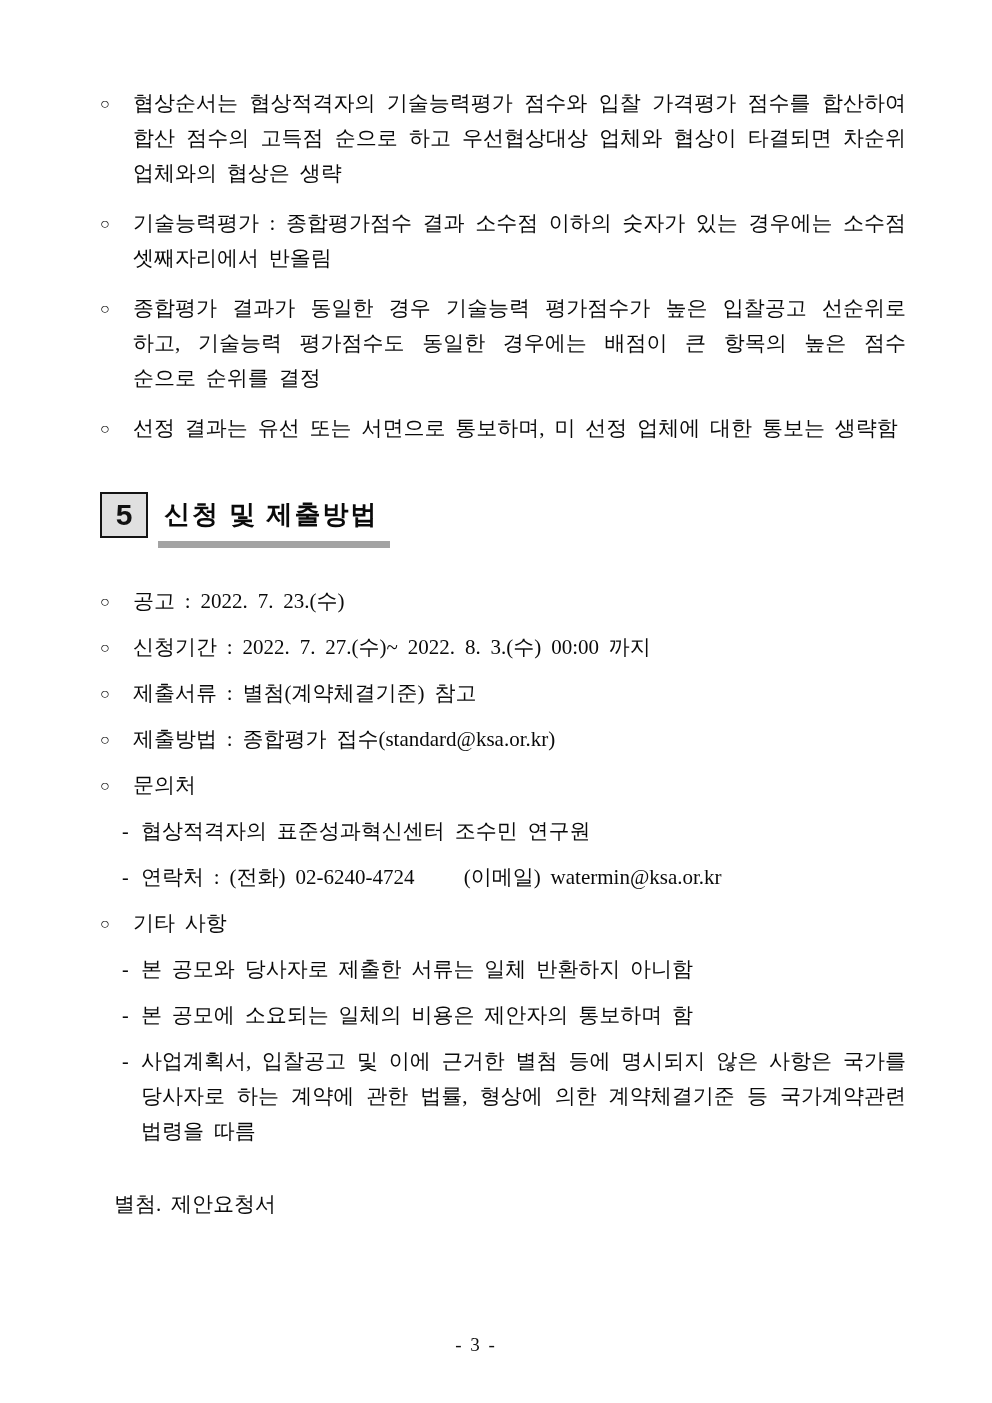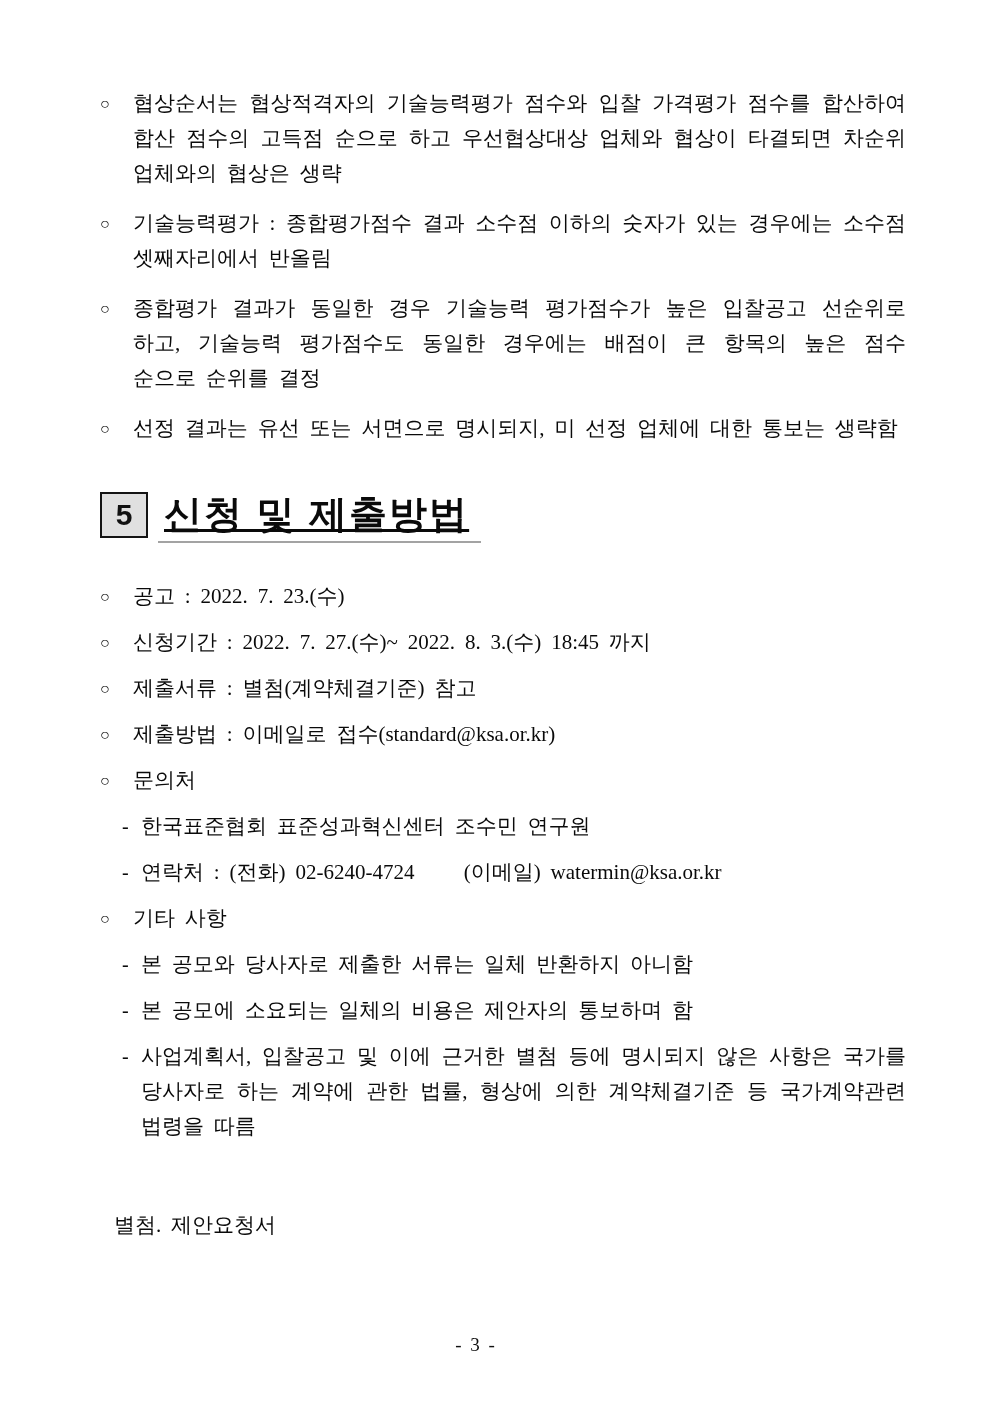--- a/index.html
+++ b/index.html
@@ -85,32 +85,31 @@
     justify-content: center;
     font-family: "Liberation Sans", "DejaVu Sans", sans-serif;
     font-weight: bold;
     font-size: 30px;
     color: #111;
   }
   .section-title {
     margin-left: 10px;
     font-family: "Liberation Sans", "DejaVu Sans", sans-serif;
     font-weight: 800;
-    font-size: 38px;
+    font-size: 26px;
     letter-spacing: 2px;
     color: #0a0a0a;
     line-height: 40px;
     padding: 2px 12px 7px 6px;
-    border-bottom: 2px solid #a3a3a3;
+    border-bottom: 7px solid #a3a3a3;
     white-space: nowrap;
-    text-decoration: underline;
   }
   
   .attachment {
-    margin-top: 64px;
+    margin-top: 38px;
     margin-left: 14px;
     font-size: 21px;
     line-height: 35px;
     word-spacing: 0.22em;
   }
   
   .page-number {
     position: absolute;
     bottom: 47px;
     left: 0;
@@ -135,53 +134,53 @@
       <li class="b-item">
         <span class="marker">○</span>
         <span class="txt">기술능력평가 : 종합평가점수 결과 소수점 이하의 숫자가 있는 경우에는 소수점 셋째자리에서 반올림</span>
       </li>
       <li class="b-item">
         <span class="marker">○</span>
         <span class="txt">종합평가 결과가 동일한 경우 기술능력 평가점수가 높은 입찰공고 선순위로 하고, 기술능력 평가점수도 동일한 경우에는 배점이 큰 항목의 높은 점수 순으로 순위를 결정</span>
       </li>
       <li class="b-item">
         <span class="marker">○</span>
-        <span class="txt">선정 결과는 유선 또는 서면으로 명시되지, 미 선정 업체에 대한 통보는 생략함</span>
+        <span class="txt">선정 결과는 유선 또는 서면으로 통보하며, 미 선정 업체에 대한 통보는 생략함</span>
       </li>
     </ul>
 
     <div class="section-header">
       <div class="num-box">5</div>
       <div class="section-title">신청 및 제출방법</div>
     </div>
 
     <ul class="blist sec5">
       <li class="b-item">
         <span class="marker">○</span>
         <span class="txt">공고 : 2022. 7. 23.(수)</span>
       </li>
       <li class="b-item">
         <span class="marker">○</span>
-        <span class="txt">신청기간 : 2022. 7. 27.(수)~ 2022. 8. 3.(수) 18:45 까지</span>
+        <span class="txt">신청기간 : 2022. 7. 27.(수)~ 2022. 8. 3.(수) 00:00 까지</span>
       </li>
       <li class="b-item">
         <span class="marker">○</span>
         <span class="txt">제출서류 : 별첨(계약체결기준) 참고</span>
       </li>
       <li class="b-item">
         <span class="marker">○</span>
-        <span class="txt">제출방법 : 이메일로 접수(standard@ksa.or.kr)</span>
+        <span class="txt">제출방법 : 종합평가 접수(standard@ksa.or.kr)</span>
       </li>
       <li class="b-item">
         <span class="marker">○</span>
         <span class="txt">문의처</span>
       </li>
       <li class="d-item">
         <span class="marker">-</span>
-        <span class="txt">한국표준협회 표준성과혁신센터 조수민 연구원</span>
+        <span class="txt">협상적격자의 표준성과혁신센터 조수민 연구원</span>
       </li>
       <li class="d-item">
         <span class="marker">-</span>
         <span class="txt">연락처 : (전화) 02-6240-4724&nbsp;&nbsp;&nbsp;&nbsp; (이메일) watermin@ksa.or.kr</span>
       </li>
       <li class="b-item">
         <span class="marker">○</span>
         <span class="txt">기타 사항</span>
       </li>
       <li class="d-item">

